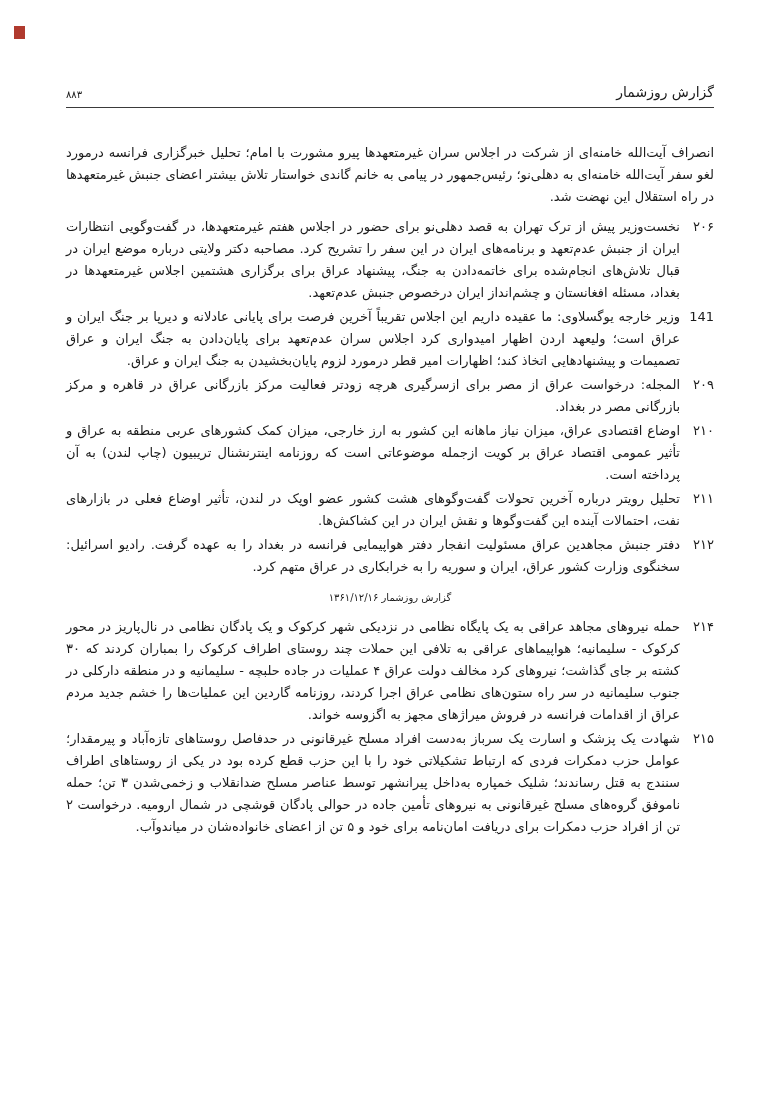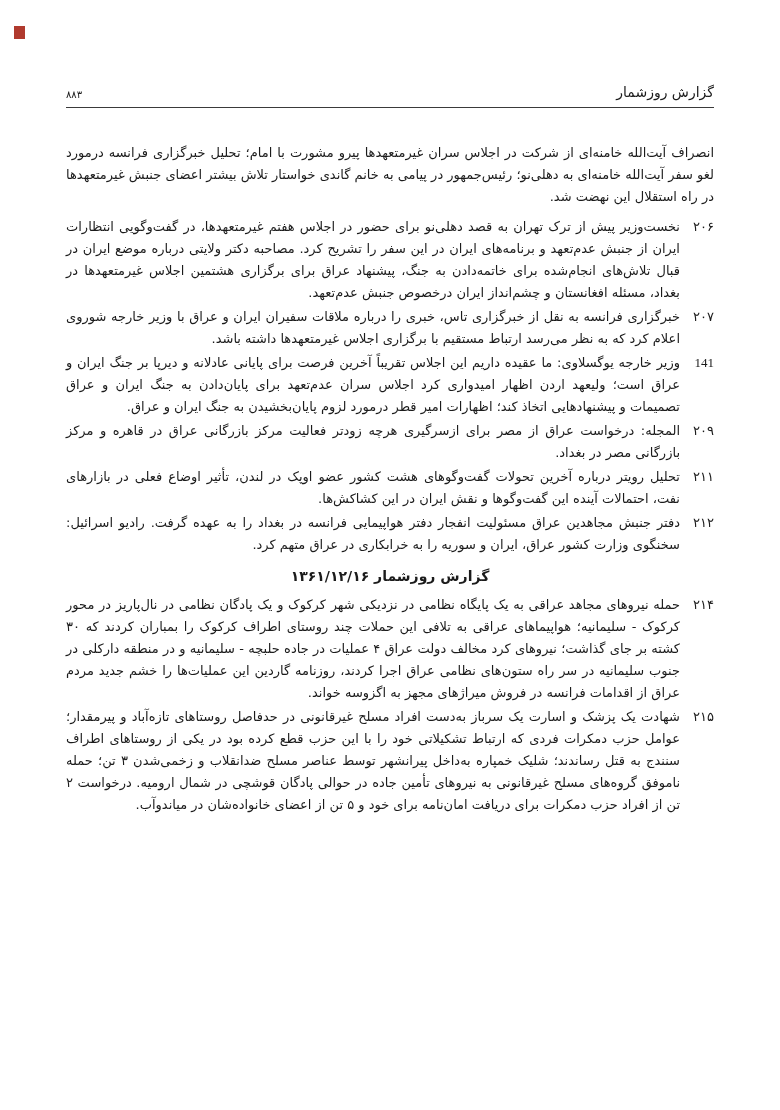--- a/index.html
+++ b/index.html
@@ -44,26 +44,25 @@
   .intro { margin-bottom: 8px; }
   .entry {
     padding-right: 34px;
     text-indent: -34px;
     margin-bottom: 2px;
   }
   .entry .num {
     display: inline-block;
     width: 34px;
     text-indent: 0;
-    font-family: Liberation Serif, serif;
   }
   .section-heading {
     text-align: center;
-    font-weight: bold;
-    font-size: 14px;
+    font-weight: normal;
+    font-size: 10px;
     margin: 9px 0 7px 0;
   }
 </style>
 </head>
 <body>
 
 <div class="corner-mark"></div>
 
 <div class="page">
 
@@ -71,26 +70,26 @@
     <span class="title">گزارش روزشمار</span>
     <span class="pagenum">۸۸۳</span>
   </div>
 
   <div class="body">
 
     <p class="intro">انصراف آیت‌الله خامنه‌ای از شرکت در اجلاس سران غیرمتعهدها پیرو مشورت با امام؛ تحلیل خبرگزاری فرانسه درمورد لغو سفر آیت‌الله خامنه‌ای به دهلی‌نو؛ رئیس‌جمهور در پیامی به خانم گاندی خواستار تلاش بیشتر اعضای جنبش غیرمتعهدها در راه استقلال این نهضت شد.</p>
 
     <p class="entry"><span class="num">۲۰۶</span><span>نخست‌وزیر پیش از ترک تهران به قصد دهلی‌نو برای حضور در اجلاس هفتم غیرمتعهدها، در گفت‌وگویی انتظارات ایران از جنبش عدم‌تعهد و برنامه‌های ایران در این سفر را تشریح کرد. مصاحبه دکتر ولایتی درباره موضع ایران در قبال تلاش‌های انجام‌شده برای خاتمه‌دادن به جنگ، پیشنهاد عراق برای برگزاری هشتمین اجلاس غیرمتعهدها در بغداد، مسئله افغانستان و چشم‌انداز ایران درخصوص جنبش عدم‌تعهد.</span></p>
 
-    <p class="entry"><span class="num">۲۰۷</span><span>خبرگزاری فرانسه به نقل از خبرگزاری تاس، خبری را درباره ملاقات سفیران ایران و عراق با وزیر خارجه شوروی اعلام کرد که به نظر می‌رسد ارتباط مستقیم با برگزاری اجلاس غیرمتعهدها داشته باشد.</span></p>
 
     <p class="entry"><span class="num">141</span><span>وزیر خارجه یوگسلاوی: ما عقیده داریم این اجلاس تقریباً آخرین فرصت برای پایانی عادلانه و دیرپا بر جنگ ایران و عراق است؛ ولیعهد اردن اظهار امیدواری کرد اجلاس سران عدم‌تعهد برای پایان‌دادن به جنگ ایران و عراق تصمیمات و پیشنهادهایی اتخاذ کند؛ اظهارات امیر قطر درمورد لزوم پایان‌بخشیدن به جنگ ایران و عراق.</span></p>
 
     <p class="entry"><span class="num">۲۰۹</span><span>المجله: درخواست عراق از مصر برای ازسرگیری هرچه زودتر فعالیت مرکز بازرگانی عراق در قاهره و مرکز بازرگانی مصر در بغداد.</span></p>
 
+    <p class="entry"><span class="num">۲۱۰</span><span>اوضاع اقتصادی عراق، میزان نیاز ماهانه این کشور به ارز خارجی، میزان کمک کشورهای عربی منطقه به عراق و تأثیر عمومی اقتصاد عراق بر کویت ازجمله موضوعاتی است که روزنامه اینترنشنال تریبیون (چاپ لندن) به آن پرداخته است.</span></p>
 
     <p class="entry"><span class="num">۲۱۱</span><span>تحلیل رویتر درباره آخرین تحولات گفت‌وگوهای هشت کشور عضو اوپک در لندن، تأثیر اوضاع فعلی در بازارهای نفت، احتمالات آینده این گفت‌وگوها و نقش ایران در این کشاکش‌ها.</span></p>
 
     <p class="entry"><span class="num">۲۱۲</span><span>دفتر جنبش مجاهدین عراق مسئولیت انفجار دفتر هواپیمایی فرانسه در بغداد را به عهده گرفت. رادیو اسرائیل: سخنگوی وزارت کشور عراق، ایران و سوریه را به خرابکاری در عراق متهم کرد.</span></p>
 
     <p class="section-heading">گزارش روزشمار ۱۳۶۱/۱۲/۱۶</p>
 
 
     <p class="entry"><span class="num">۲۱۴</span><span>حمله نیروهای مجاهد عراقی به یک پایگاه نظامی در نزدیکی شهر کرکوک و یک پادگان نظامی در نال‌پاریز در محور کرکوک - سلیمانیه؛ هواپیماهای عراقی به تلافی این حملات چند روستای اطراف کرکوک را بمباران کردند که ۳۰ کشته بر جای گذاشت؛ نیروهای کرد مخالف دولت عراق ۴ عملیات در جاده حلبچه - سلیمانیه و در منطقه دارکلی در جنوب سلیمانیه در سر راه ستون‌های نظامی عراق اجرا کردند، روزنامه گاردین این عملیات‌ها را خشم جدید مردم عراق از اقدامات فرانسه در فروش میراژهای مجهز به اگزوسه خواند.</span></p>
 

